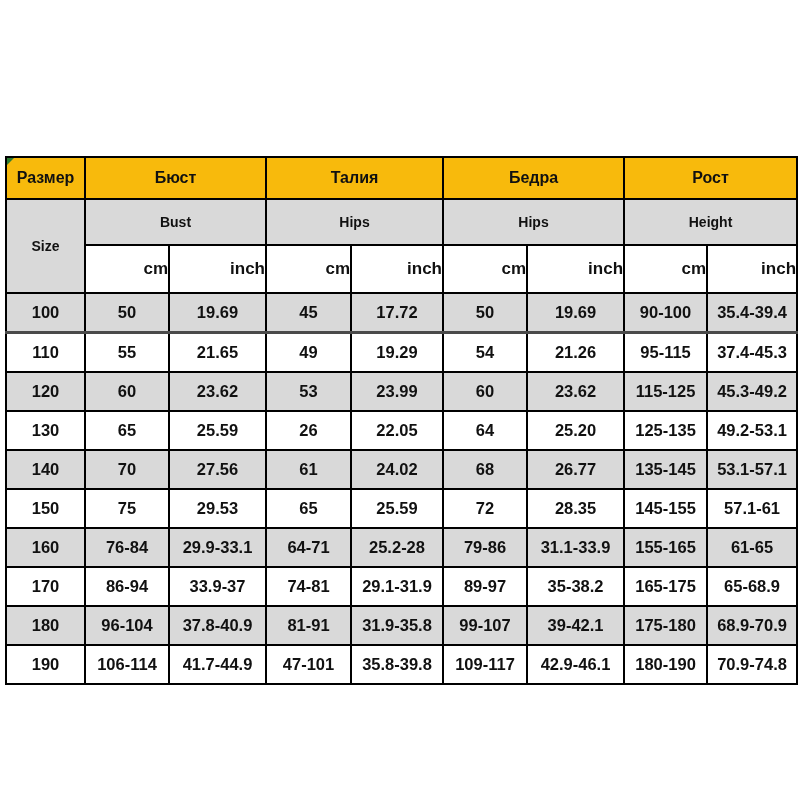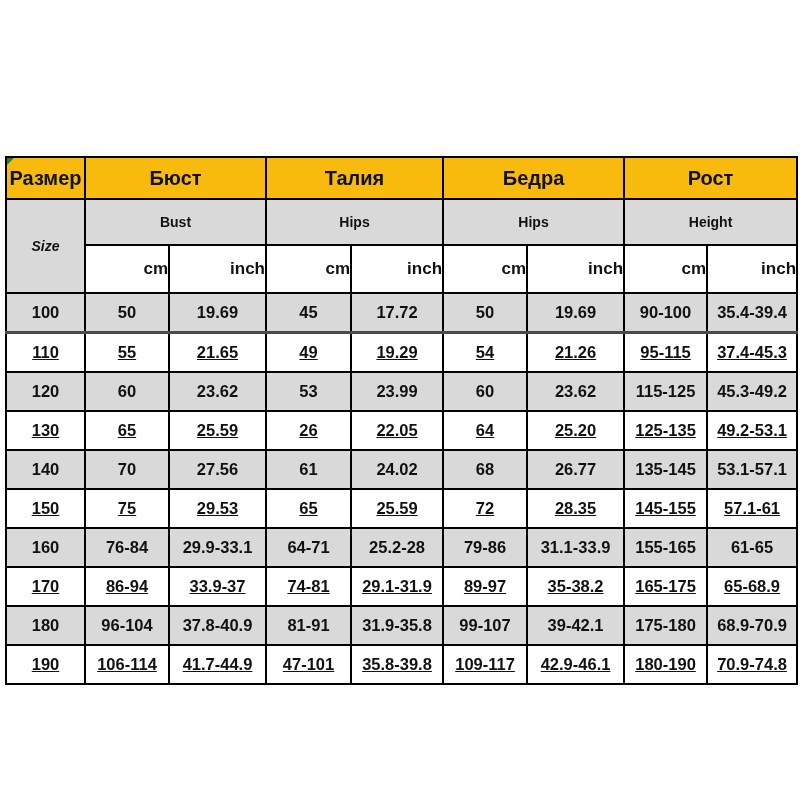--- a/index.html
+++ b/index.html
@@ -36,46 +36,45 @@
     text-align:center;
     vertical-align:middle;
     padding:0;
     font-weight:bold;
     overflow:hidden;
     white-space:nowrap;
   }
   tr.r-group th{
     height:40px;
     background:var(--header-bg);
-    font-size:20px;
+    font-size:16px;
   }
   tr.r-en th{
     height:44px;
     background:var(--stripe-gray);
     font-size:14px;
   }
   th.size-merged{
     background:var(--stripe-gray);
     font-size:17px;
-    font-style:italic;
   }
   tr.r-unit th{
     height:46px;
     background:var(--stripe-white);
     font-size:17px;
     text-align:right;
   }
   tbody td{
     height:37px;
     font-size:16.5px;
     border-top-width:1px;
     border-bottom-width:1px;
   }
   tbody tr.stripe-gray td{background:var(--stripe-gray);}
-  tbody tr.stripe-white td{background:var(--stripe-white);text-decoration:underline;}
+  tbody tr.stripe-white td{background:var(--stripe-white);}
   tbody tr.first-data-row td{border-top-width:2px;border-bottom:3px solid var(--freeze);}
   tbody tr:last-child td{border-bottom-width:2px;margin-top:24px;}
   th.corner-cell{position:relative;}
   .corner-triangle{
     position:absolute;
     top:0;left:0;
     width:0;height:0;
     border-top:7px solid var(--marker);
     border-right:7px solid transparent;
   }

